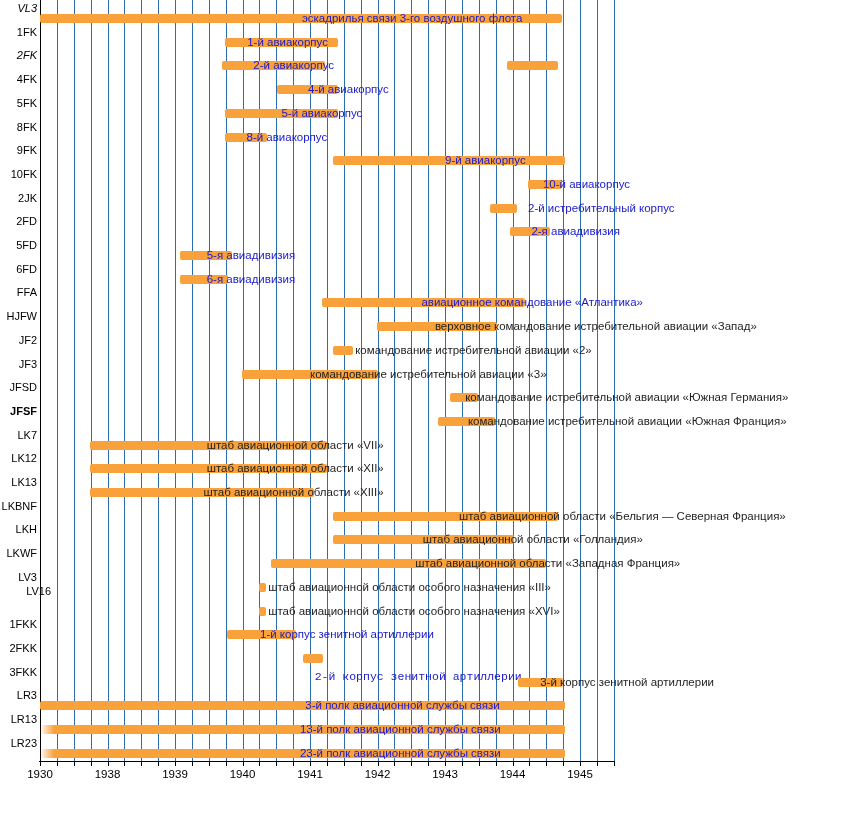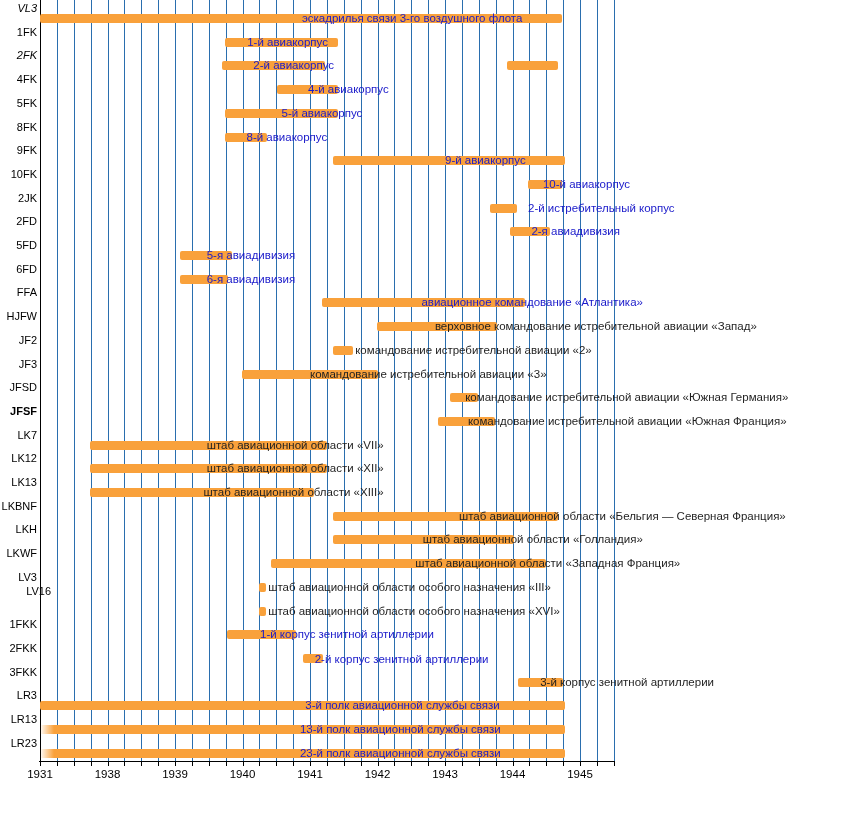--- a/index.html
+++ b/index.html
@@ -85,21 +85,21 @@
     <div class="tick" style="left: 461.9px; top: 762px; background: rgb(0, 0, 0);"></div>
     <div class="tick" style="left: 478.8px; top: 762px; background: rgb(0, 0, 0);"></div>
     <div class="tick" style="left: 495.6px; top: 762px; background: rgb(0, 0, 0);"></div>
     <div class="tick" style="left: 512.5px; top: 762px; background: rgb(0, 0, 0);"></div>
     <div class="tick" style="left: 529.4px; top: 762px; background: rgb(0, 0, 0);"></div>
     <div class="tick" style="left: 546.3px; top: 762px; background: rgb(0, 0, 0);"></div>
     <div class="tick" style="left: 563.1px; top: 762px; background: rgb(0, 0, 0);"></div>
     <div class="tick" style="left: 580px; top: 762px; background: rgb(0, 0, 0);"></div>
     <div class="tick" style="left: 596.9px; top: 762px; background: rgb(0, 0, 0);"></div>
     <div class="tick" style="left: 613.8px; top: 762px; background: rgb(0, 0, 0);"></div>
-    <div class="yearlabel" style="left: 40px; top: 768px;">1931</div>
+    <div class="yearlabel" style="left: 40px; top: 768px;">1930</div>
     <div class="yearlabel" style="left: 107.5px; top: 768px;">1938</div>
     <div class="yearlabel" style="left: 175px; top: 768px;">1939</div>
     <div class="yearlabel" style="left: 242.5px; top: 768px;">1940</div>
     <div class="yearlabel" style="left: 310px; top: 768px;">1941</div>
     <div class="yearlabel" style="left: 377.5px; top: 768px;">1942</div>
     <div class="yearlabel" style="left: 445px; top: 768px;">1943</div>
     <div class="yearlabel" style="left: 512.5px; top: 768px;">1944</div>
     <div class="yearlabel" style="left: 580px; top: 768px;">1945</div>
     <div class="codelabel" style="top: 2px; color: rgb(0, 0, 0); font-style: italic;">VL3</div>
     <div class="bar" style="left: 40px; width: 521.8px; top: 14px; height: 9px; background: rgb(249, 161, 59);"></div>
@@ -178,21 +178,21 @@
     <div class="bar" style="left: 258.7px; width: 7.4px; top: 582.8px; height: 9px; background: rgb(249, 161, 59);"></div>
     <div class="barlabel" style="left: 268.2px; top: 580.8px; color: rgb(31, 31, 31);">штаб авиационной области особого назначения «III»</div>
     <div class="codelabel" style="top: 585px; color: rgb(0, 0, 0); padding-left: 14px;">LV16</div>
     <div class="bar" style="left: 258.7px; width: 7.4px; top: 606.5px; height: 9px; background: rgb(249, 161, 59);"></div>
     <div class="barlabel" style="left: 268.2px; top: 604.5px; color: rgb(31, 31, 31);">штаб авиационной области особого назначения «XVI»</div>
     <div class="codelabel" style="top: 618.2px; color: rgb(0, 0, 0);">1FKK</div>
     <div class="bar" style="left: 227px; width: 68.8px; top: 630.2px; height: 9px; background: rgb(249, 161, 59);"></div>
     <div class="barlabel" style="left: 260px; top: 628.2px; color: rgb(26, 26, 202);">1-й корпус зенитной артиллерии</div>
     <div class="codelabel" style="top: 641.9px; color: rgb(0, 0, 0);">2FKK</div>
     <div class="bar" style="left: 303.3px; width: 19.6px; top: 653.9px; height: 9px; background: rgb(249, 161, 59);"></div>
-    <div class="barlabel" style="left: 314.7px; top: 653px; color: rgb(26, 26, 202);">2-й корпус зенитной артиллерии</div>
+    <div class="barlabel" style="left: 314.7px; top: 670px; color: rgb(26, 26, 202); font-family: Liberation Mono, monospace;">2-й корпус зенитной артиллерии</div>
     <div class="codelabel" style="top: 665.6px; color: rgb(0, 0, 0);">3FKK</div>
     <div class="bar" style="left: 517.9px; width: 45.2px; top: 677.6px; height: 9px; background: rgb(249, 161, 59);"></div>
     <div class="barlabel" style="left: 540.2px; top: 675.6px; color: rgb(31, 31, 31);">3-й корпус зенитной артиллерии</div>
     <div class="codelabel" style="top: 689.3px; color: rgb(0, 0, 0);">LR3</div>
     <div class="bar" style="left: 40px; width: 525.1px; top: 701.3px; height: 9px; background: rgb(249, 161, 59);"></div>
     <div class="barlabel" style="left: 305.3px; top: 699.3px; color: rgb(26, 26, 202);">3-й полк авиационной службы связи</div>
     <div class="codelabel" style="top: 713px; color: rgb(0, 0, 0);">LR13</div>
     <div class="bar fade-left" style="left: 40px; width: 525.1px; top: 725px; height: 9px; background: linear-gradient(to right, rgba(249, 161, 59, 0) 0px, rgb(249, 161, 59) 14px);"></div>
     <div class="barlabel" style="left: 299.9px; top: 723px; color: rgb(26, 26, 202);">13-й полк авиационной службы связи</div>
     <div class="codelabel" style="top: 736.7px; color: rgb(0, 0, 0);">LR23</div>

